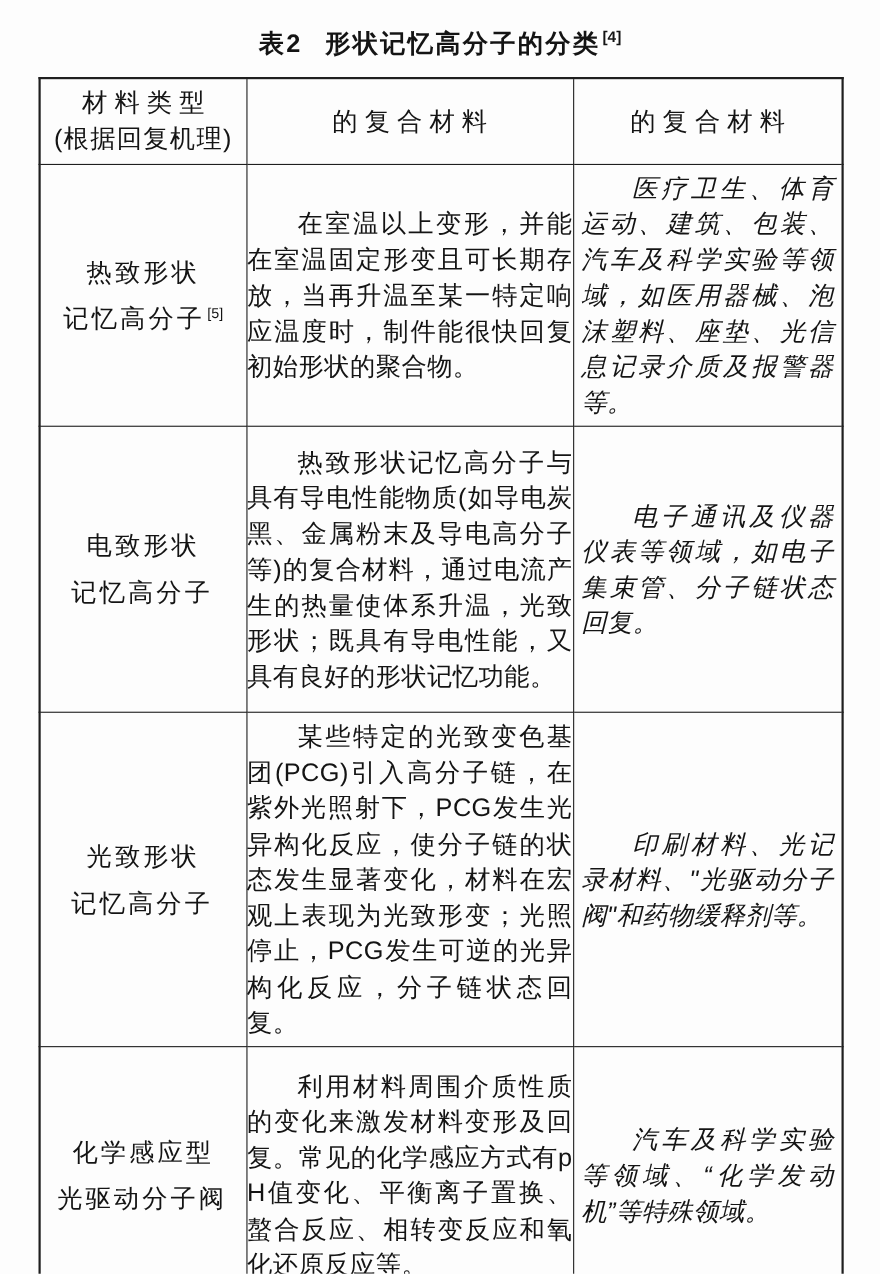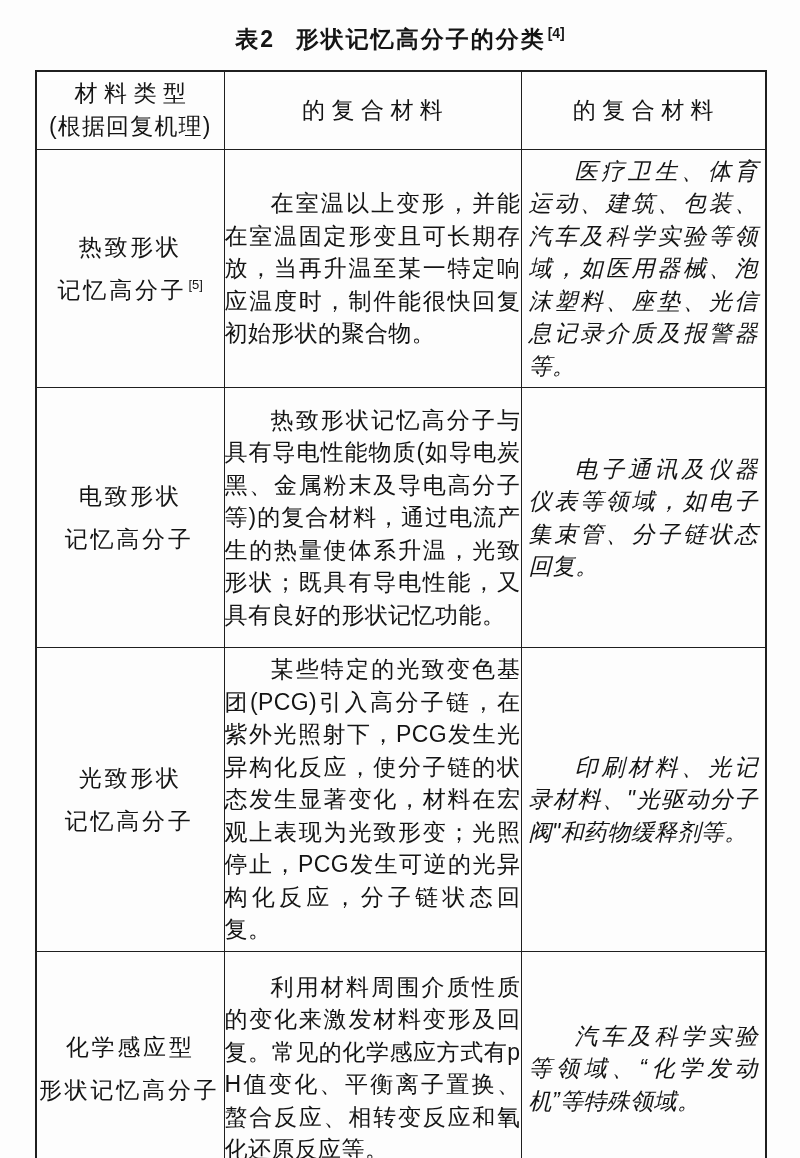--- a/index.html
+++ b/index.html
@@ -154,21 +154,21 @@
       <td class="text-cell">
         <p>某些特定的光致变色基团(PCG)引入高分子链，在紫外光照射下，PCG发生光异构化反应，使分子链的状态发生显著变化，材料在宏观上表现为光致形变；光照停止，PCG发生可逆的光异构化反应，分子链状态回复。</p>
       </td>
       <td class="text-cell app-cell">
         <p>印刷材料、光记录材料、"光驱动分子阀"和药物缓释剂等。</p>
       </td>
     </tr>
     <tr class="row-4">
       <td class="type-cell">
         <div class="t-line">化学感应型</div>
-        <div class="t-line"><span>形状记忆高分子</span><sup></sup></div>
+        <div class="t-line"><span>光驱动分子阀</span><sup></sup></div>
       </td>
       <td class="text-cell">
         <p>利用材料周围介质性质的变化来激发材料变形及回复。常见的化学感应方式有pH值变化、平衡离子置换、螯合反应、相转变反应和氧化还原反应等。</p>
       </td>
       <td class="text-cell app-cell">
         <p>汽车及科学实验等领域、“化学发动机”等特殊领域。</p>
       </td>
     </tr>
   </tbody>
 </table>

